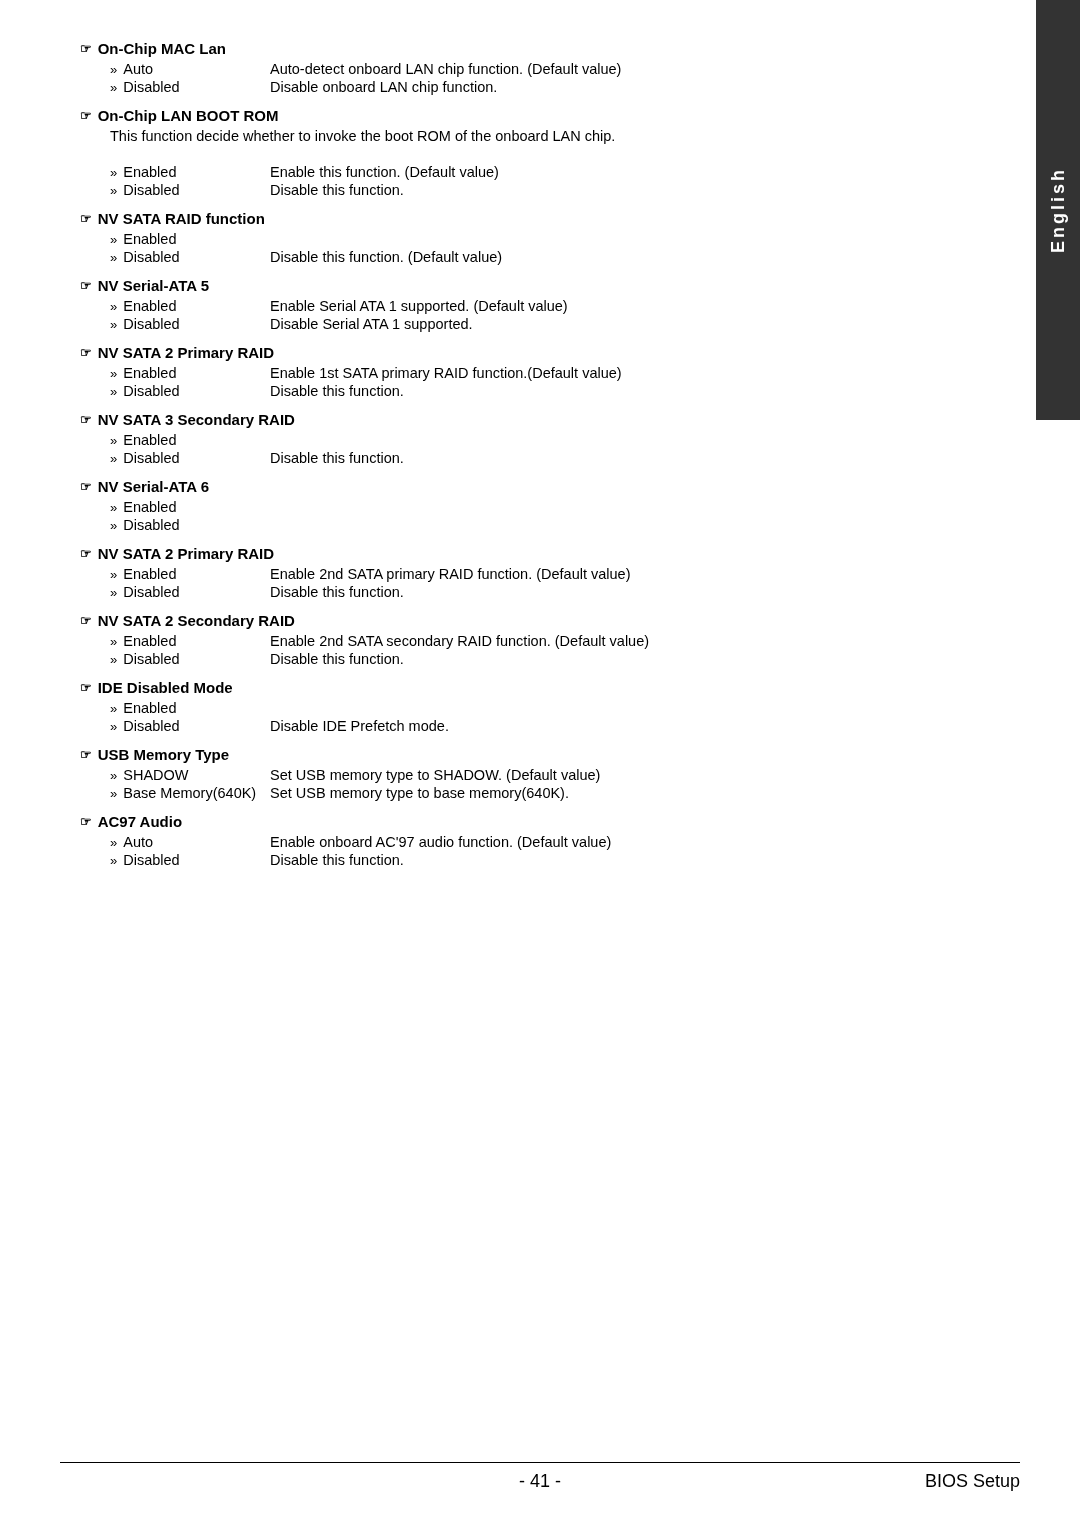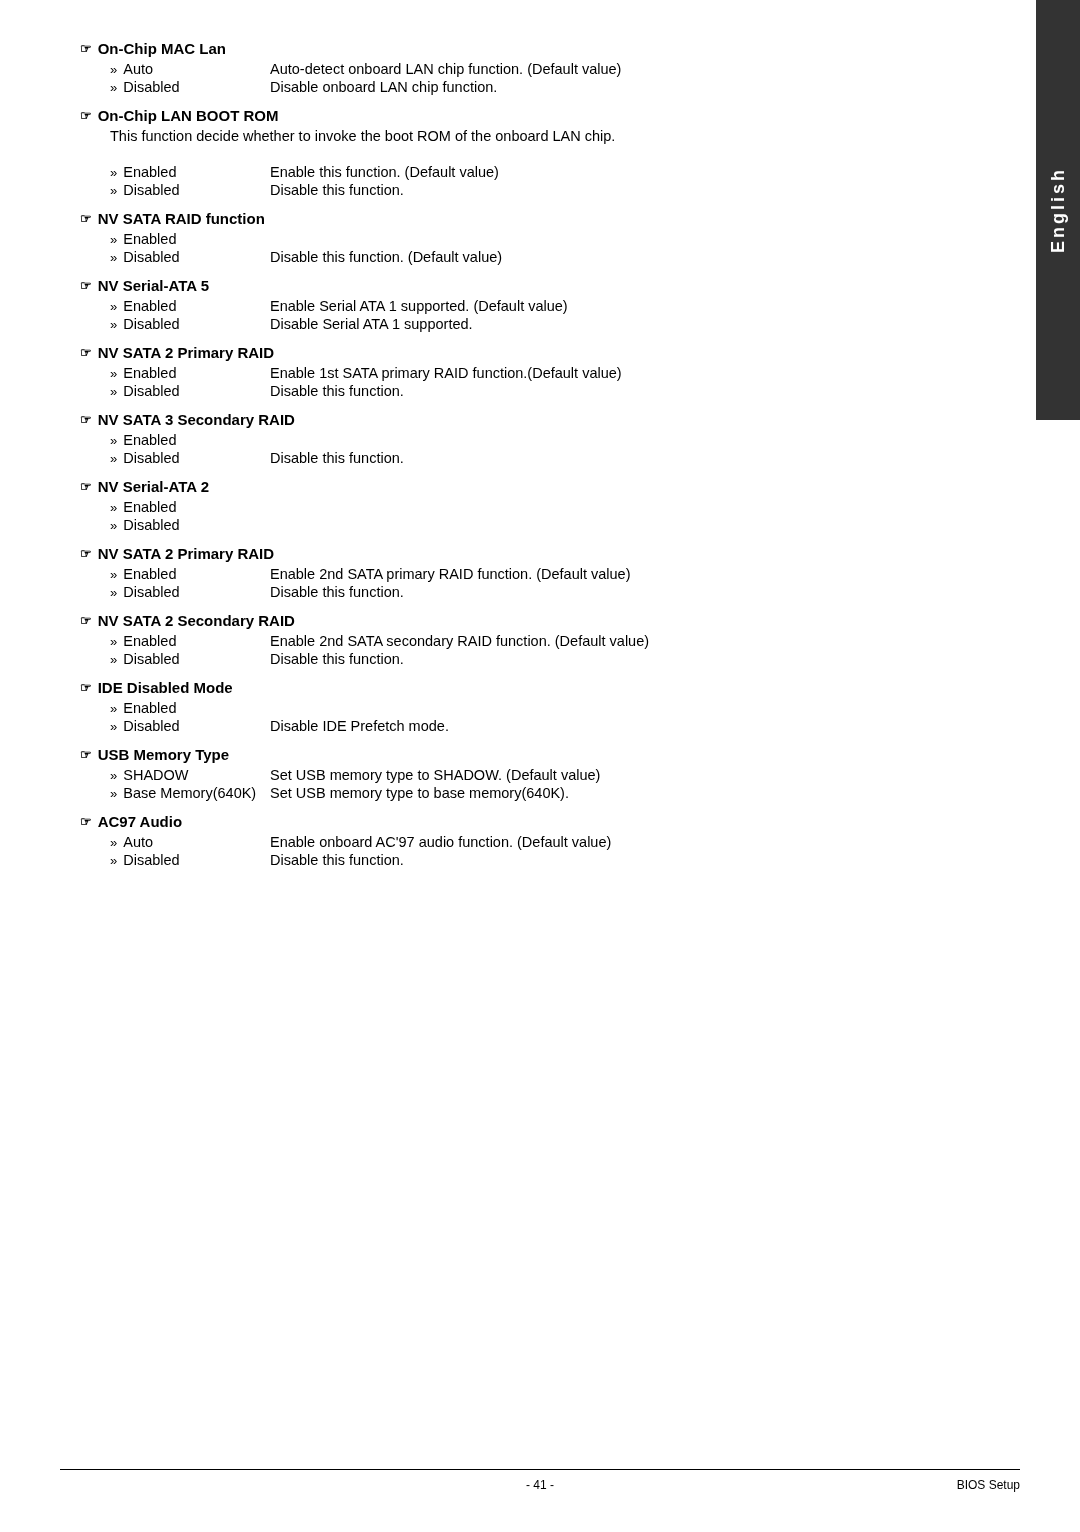--- a/index.html
+++ b/index.html
@@ -94,21 +94,21 @@
     .footer-bar {
       position: absolute;
       bottom: 40px;
       left: 60px;
       right: 60px;
       display: flex;
       justify-content: space-between;
       align-items: center;
       border-top: 1px solid #000;
       padding-top: 8px;
-      font-size: 12px;
+      font-size: 18px;
     }
 
     .footer-center {
       position: absolute;
       left: 50%;
       transform: translateX(-50%);
     }
   </style>
 </head>
 <body>
@@ -245,21 +245,21 @@
             <span class="bullet">»</span>
             <span>Disabled</span>
           </div>
           <div class="option-value">Disable this function.</div>
         </div>
       </div>
     </div>
     <div class="section">
       <div class="section-title">
         <span class="arrow-icon">☞</span>
-        <span>NV Serial-ATA 2</span>
+        <span>NV Serial-ATA 6</span>
       </div>
       <div class="section-body">
         <div class="option-row">
           <div class="option-key">
             <span class="bullet">»</span>
             <span>Enabled</span>
           </div>
         </div>
         <div class="option-row">
           <div class="option-key">

